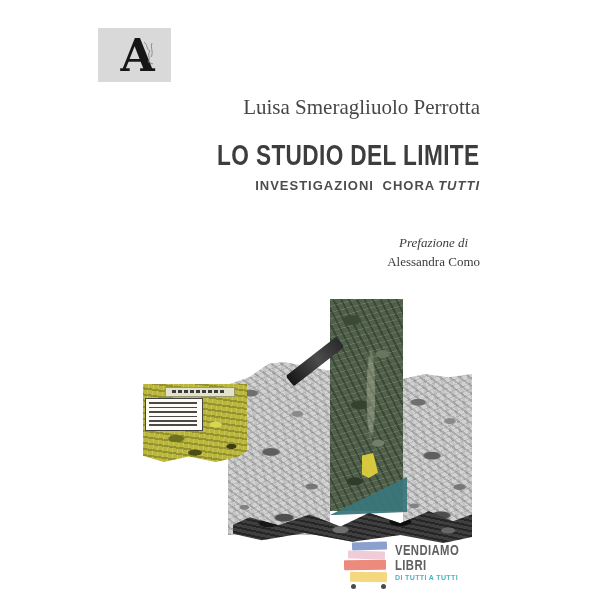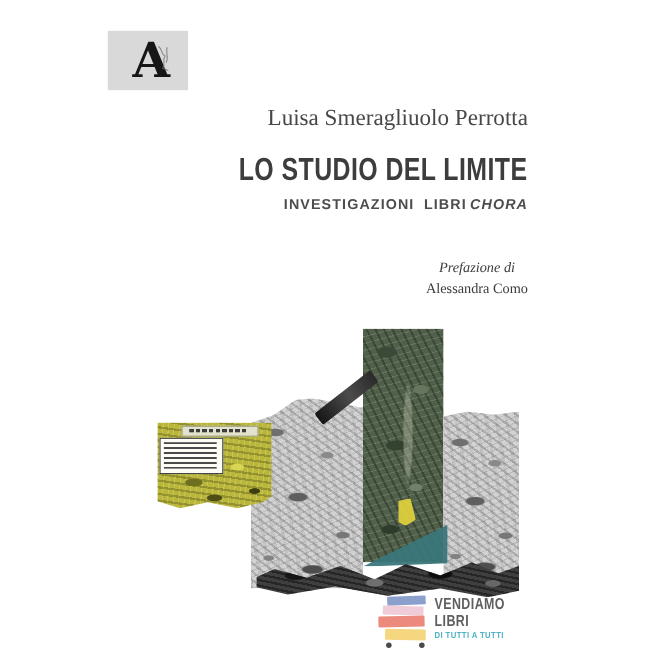--- a/index.html
+++ b/index.html
@@ -119,21 +119,21 @@
     </svg>
   </div>
 
   <div class="txt title">
     <span class="cond">LO STUDIO DEL LIMITE</span>
   </div>
 
   <div class="txt author">Luisa Smeragliuolo Perrotta</div>
 
   <div class="txt subtitle">
-    <div><span>INVESTIGAZIONI LIBRI</span><span class="ital">CHORA</span></div>
+    <div><span>INVESTIGAZIONI CHORA</span><span class="ital">TUTTI</span></div>
   </div>
 
   <div class="txt preface">
     <div class="ital">Prefazione di</div>
     <div>Alessandra Como</div>
   </div>
 
   <div class="collage">
     <div class="green-strip"></div>
     <div class="mid-gray tex-gray"></div>

